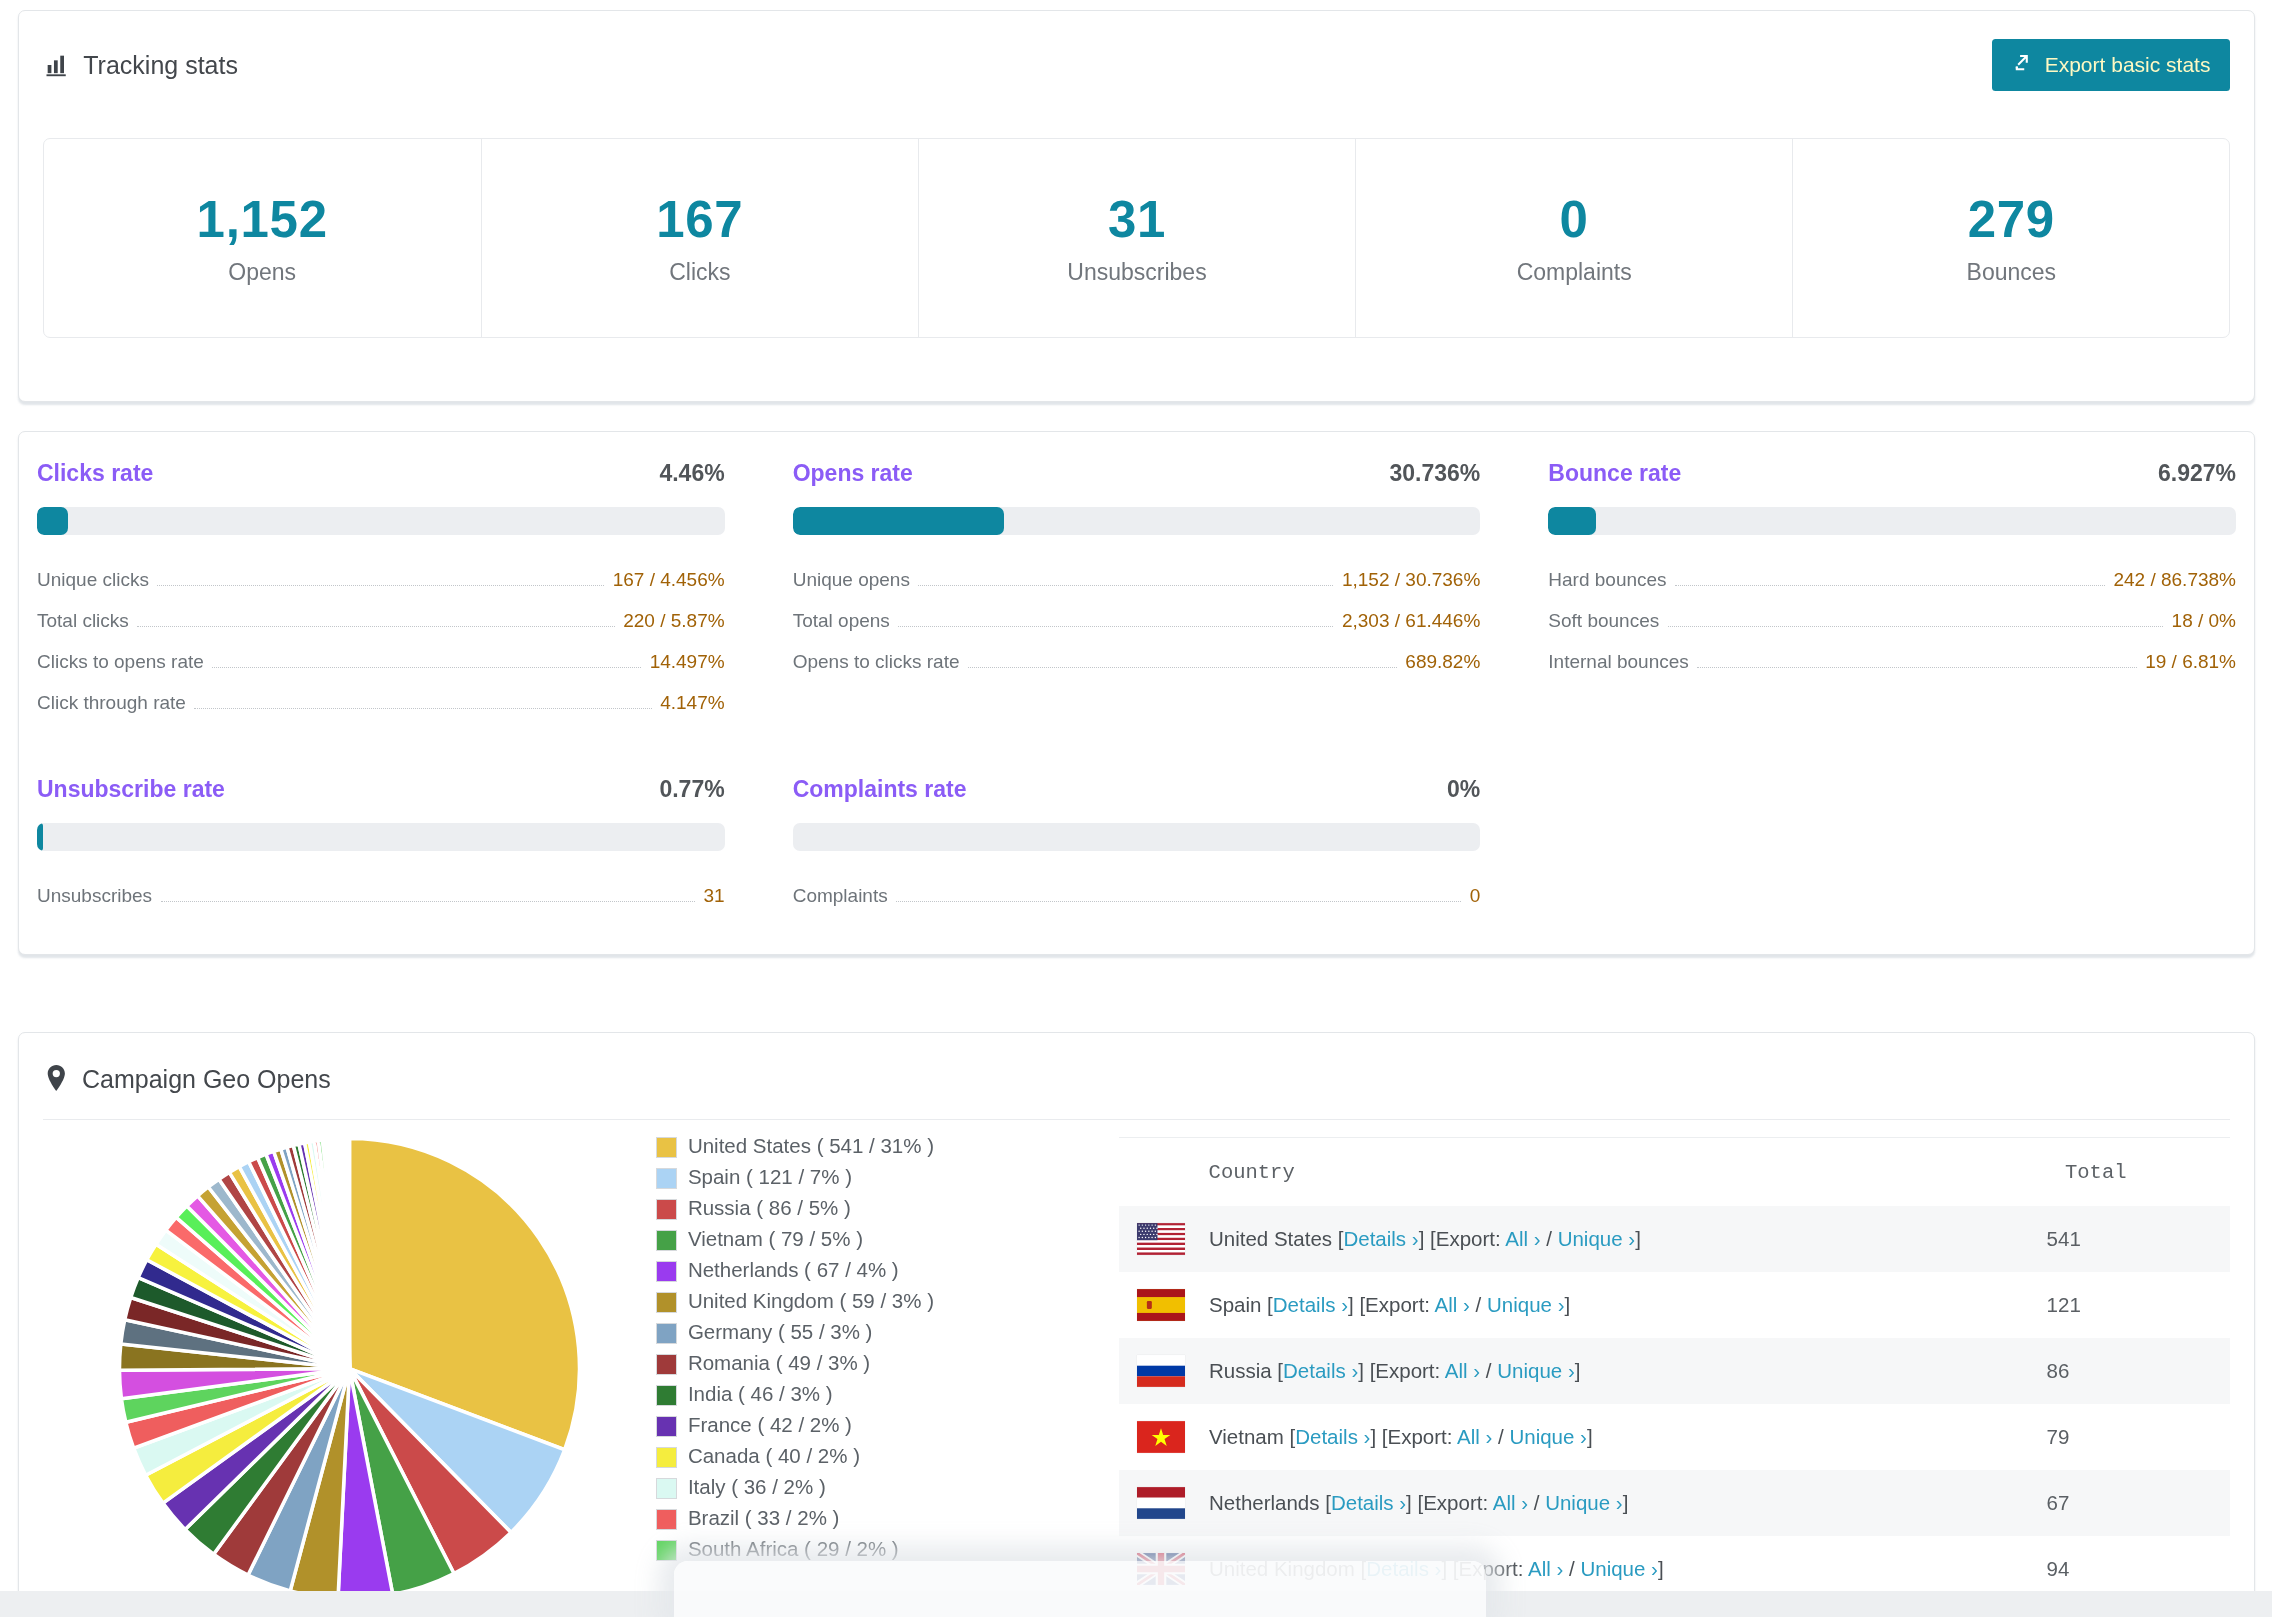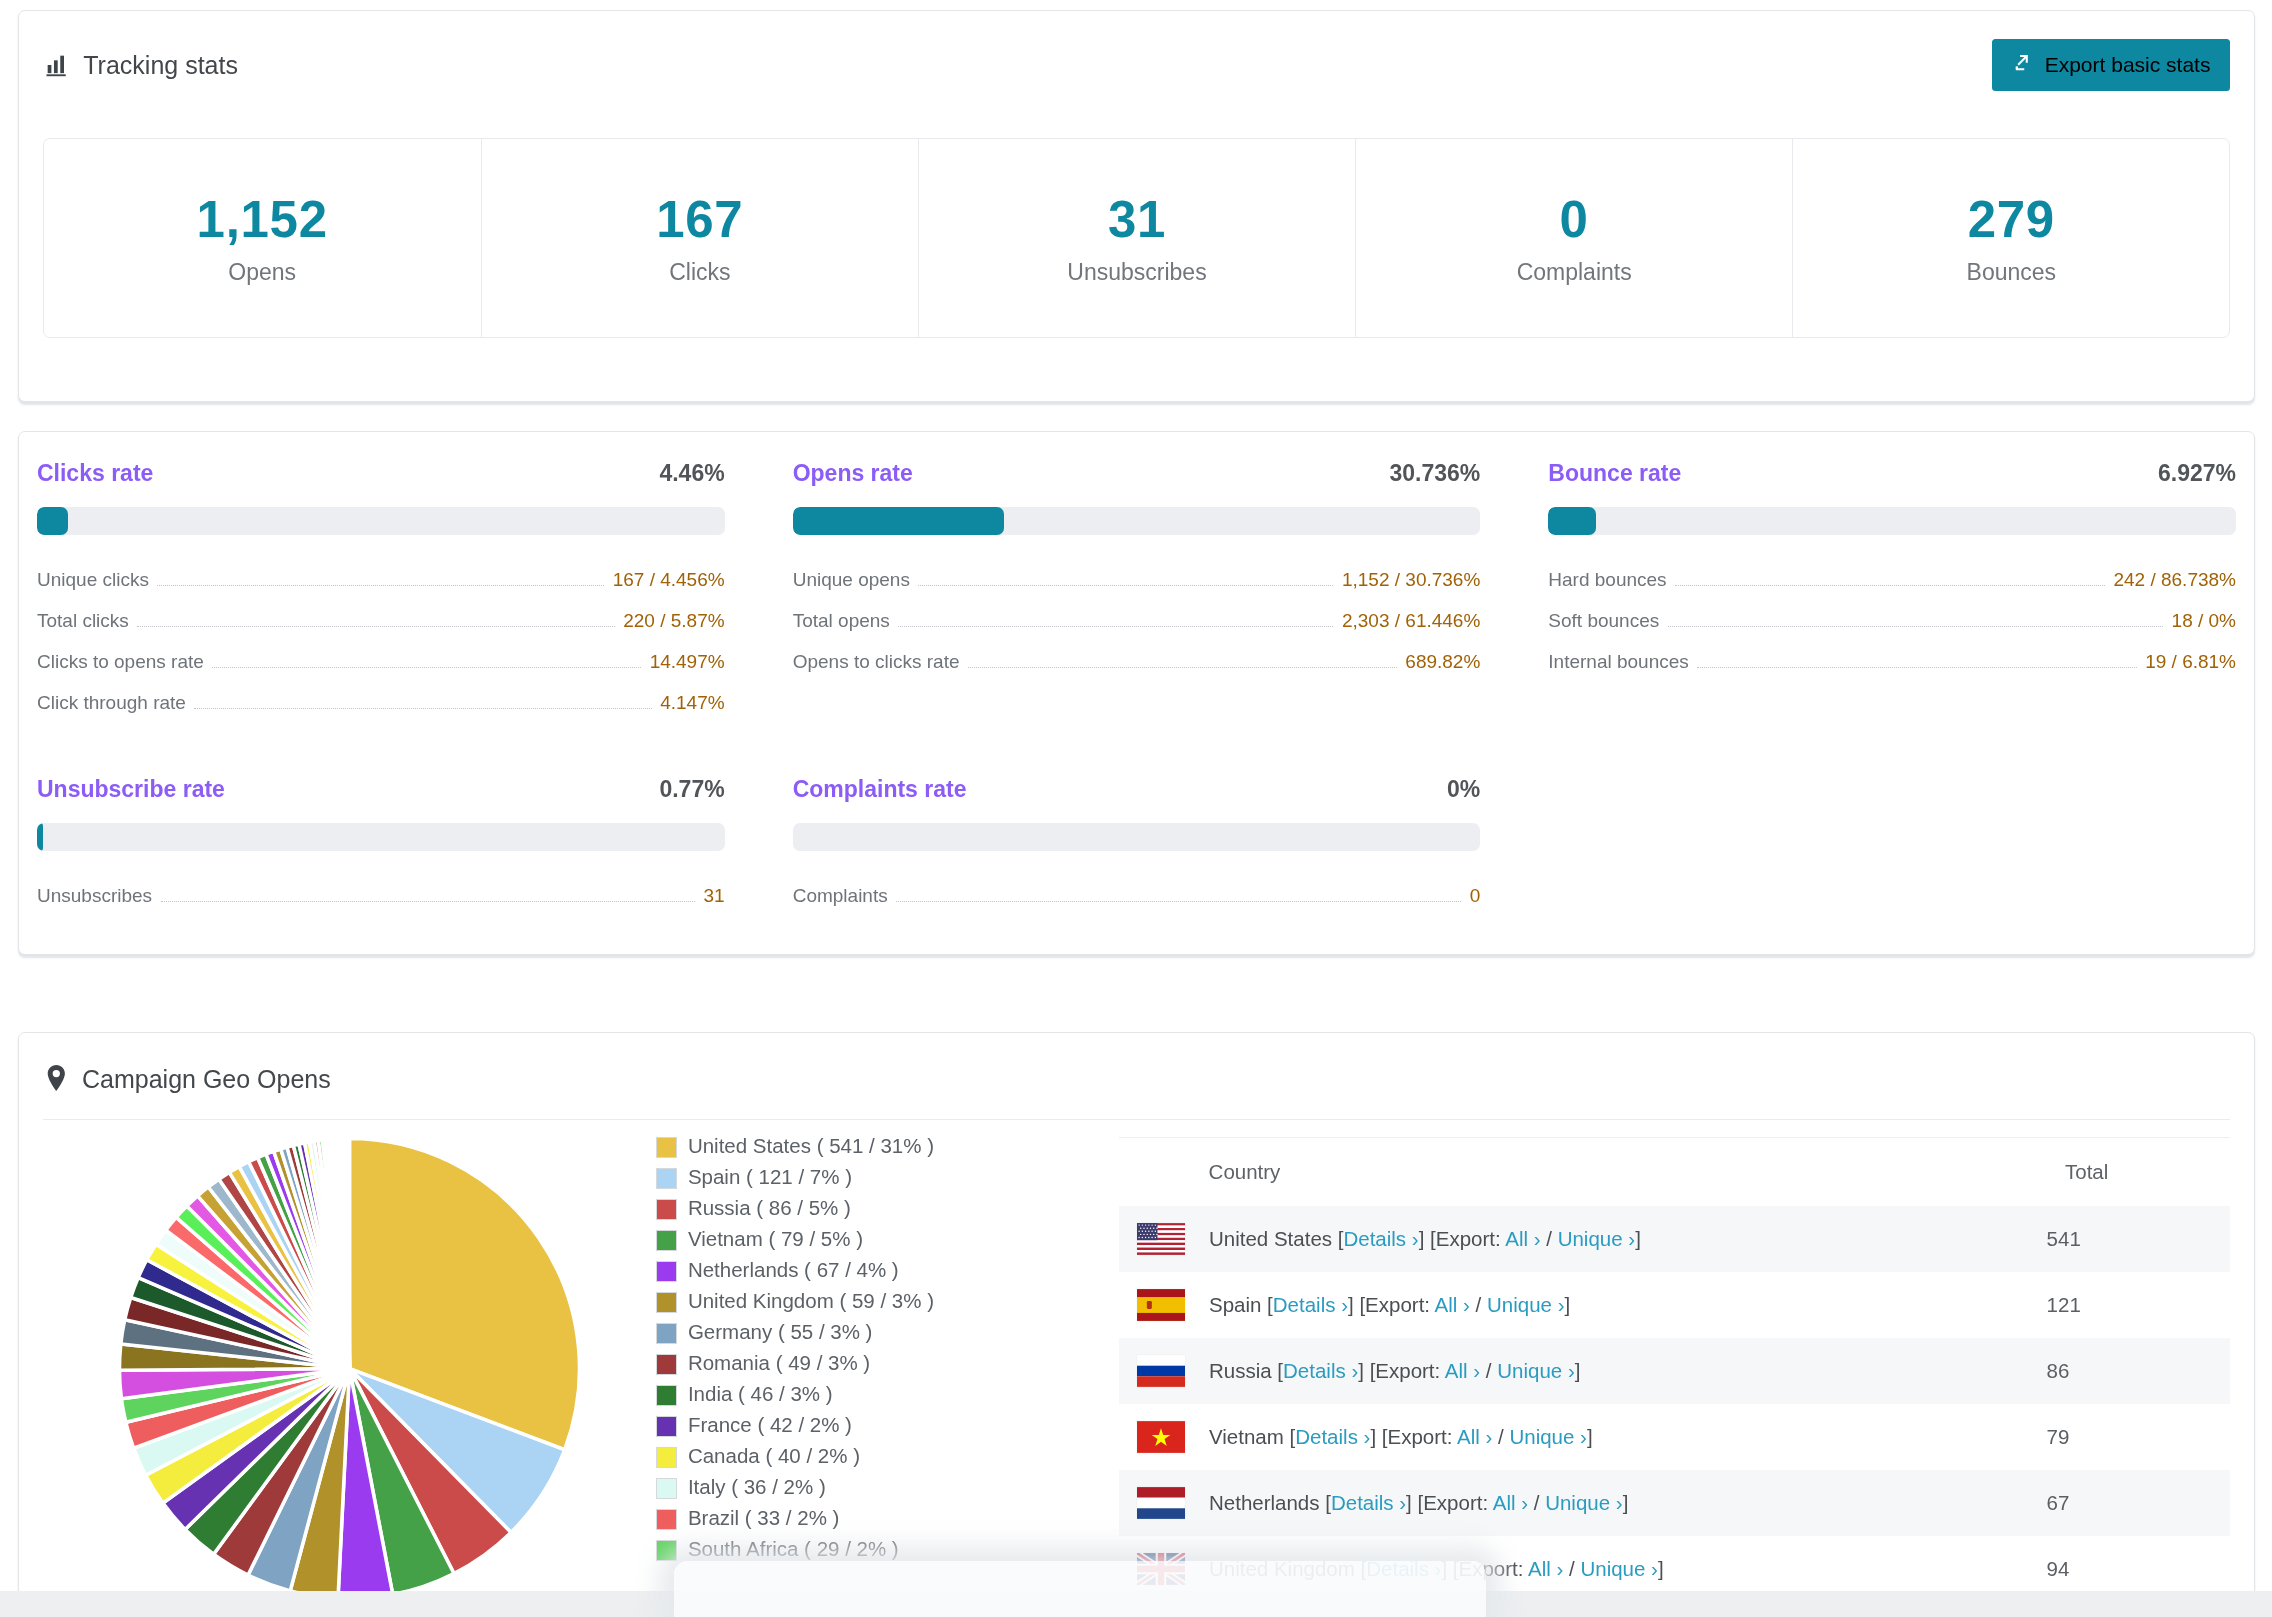--- a/index.html
+++ b/index.html
@@ -13,21 +13,21 @@
     border:0.7px solid #e3e6e9; border-radius:7px;
     box-shadow:0 2.1px 2.1px rgba(215,220,226,.75);
   }
   
   #card-tracking { top:10px; height:392px; padding:28px 24px; }
   .card-header { display:flex; align-items:center; justify-content:space-between; height:52px; }
   .card-title { display:flex; align-items:center; gap:12.7px; font-size:25px; color:#43474c; }
   .card-title svg { display:block; }
   .btn-export {
     display:flex; align-items:center; gap:10px; height:52px; padding:0 20px;
-    background:#0e87a0; border:none; border-radius:3.5px; color:#000000; font-size:21px;
+    background:#0e87a0; border:none; border-radius:3.5px; color:#fef9c3; font-size:21px;
     font-family:inherit; cursor:pointer;
   }
   .summary-box {
     margin-top:47px; height:200px; border:0.7px solid #e8eaed; border-radius:7px;
     display:grid; grid-template-columns:repeat(5,1fr);
   }
   .summary-cell { display:flex; flex-direction:column; align-items:center; justify-content:center; border-left:0.7px solid #e8eaed; }
   .summary-cell:first-child { border-left:none; }
   .summary-value { font-size:51px; font-weight:700; color:#0e87a0; letter-spacing:0.7px; }
   .summary-label { margin-top:10px; font-size:23px; color:#71767c; }
@@ -53,21 +53,21 @@
   #pie-wrap { margin:2.8px 0 0 68px; width:477px; }
   .legend { list-style:none; margin:7px 0 0 68px; width:426px; }
   .legend li { display:flex; align-items:flex-end; height:31px; }
   .legend .sw { width:21px; height:21px; border:1.4px solid #d6d9dc; padding:1.4px; background-clip:content-box; margin-right:11.3px; flex:none; }
   .legend .lt { font-size:20.5px; color:#5b6167; white-space:nowrap; }
   .geo-table { flex:1; margin-left:37px; margin-top:17px; border-top:0.7px solid #eceef0; }
   .trow { display:flex; align-items:center; height:66px; }
   .trow.head { height:68px; }
   .trow .c-country { width:928px; display:flex; align-items:center; padding-left:18.4px; font-size:20.5px; }
   .trow .c-total { flex:1; font-size:20.5px; color:#5a5f64; }
-  .trow.head .c-country, .trow.head .c-total { color:#5d6267; padding-left:18.4px; }
+  .trow.head .c-country, .trow.head .c-total { color:#5d6267; padding-left:18.4px;font-family:Liberation Mono, monospace; }
   .trow.head .c-country { padding-left:90px; }
   .trow:not(.head):nth-child(even) { background:#f6f7f8; }
   .flagbox { width:48px; height:32px; margin-right:24px; flex:none; box-shadow:0 0 0.7px rgba(0,0,0,.25); }
   .flagbox svg { display:block; width:48px; height:32px; }
   .cname { color:#4a4f54; white-space:nowrap; }
   .cname a { color:#2a9bc1; text-decoration:none; cursor:pointer; }
   
   #bottom-strip { position:absolute; left:0; right:0; bottom:0; height:27.5px; background:#edeff1; }
   #blob {
     position:absolute; left:674px; top:1561px; width:812px; height:71px; border-radius:14px;

